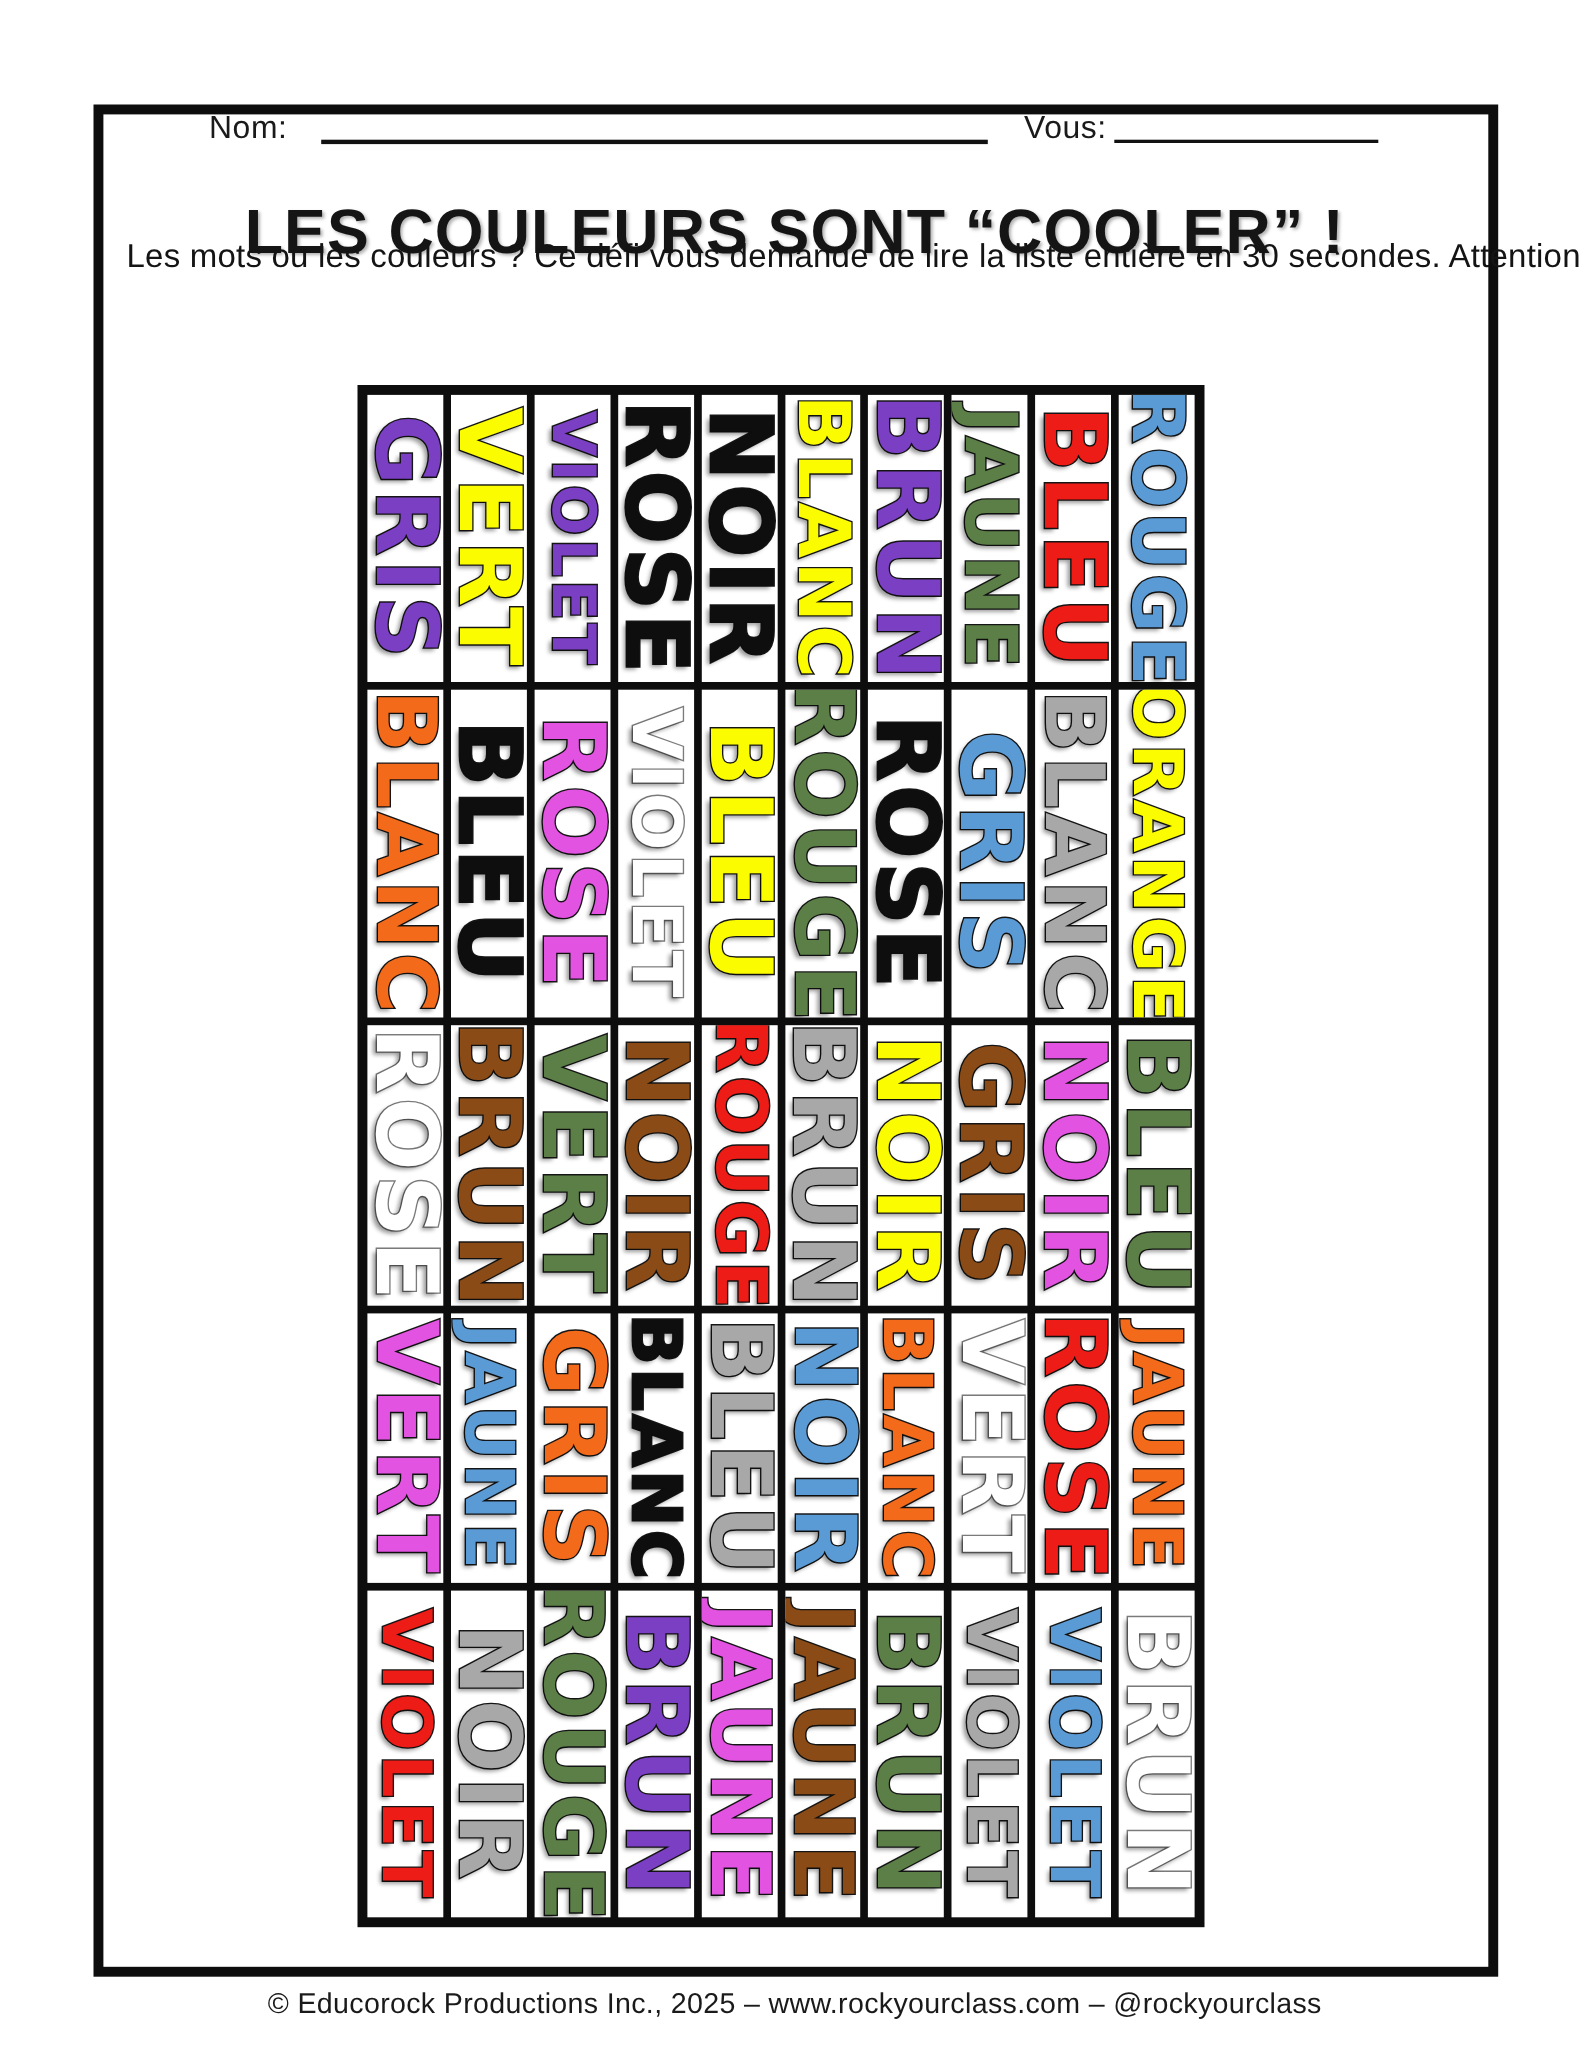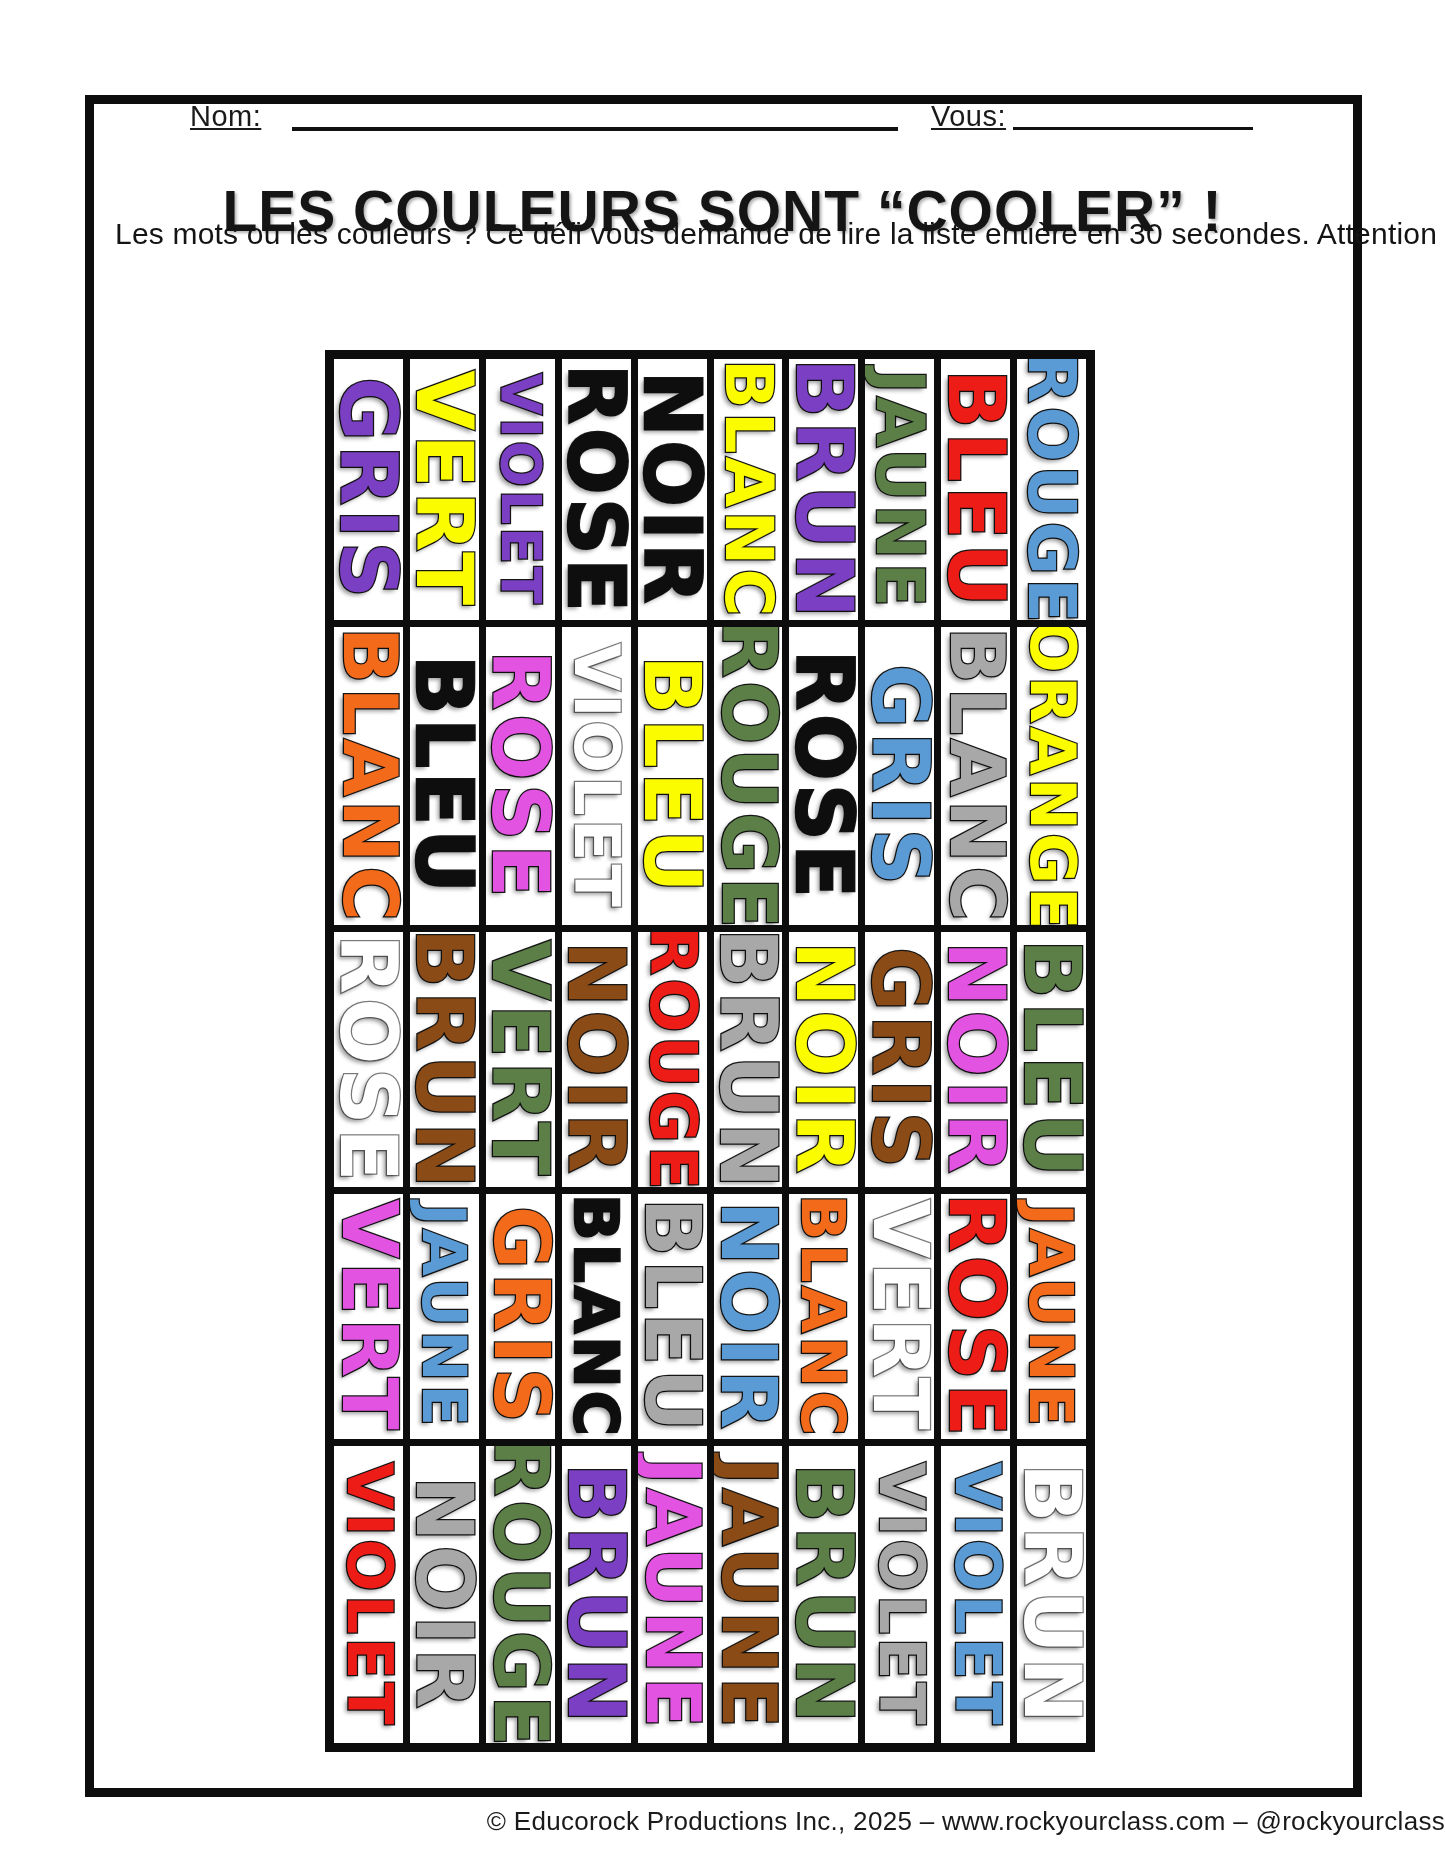--- a/index.html
+++ b/index.html
@@ -4,21 +4,21 @@
 <style>
   html,body{margin:0;padding:0;background:#ffffff;}
   body{
     width:1445px;height:1871px;position:relative;overflow:hidden;
     font-family:"Liberation Sans","DejaVu Sans",sans-serif;color:#121212;
   }
   .page-border{
     position:absolute;left:85px;top:95px;width:1277px;height:1702px;
     border:9px solid #0d0d0d;box-sizing:border-box;background:#ffffff;
   }
-  .field-label{position:absolute;top:100px;font-size:29px;letter-spacing:.5px;color:#1a1a1a;text-decoration:underline;}
+  .field-label{position:absolute;top:100px;font-size:29px;letter-spacing:.5px;color:#1a1a1a;}
   .name-label{left:190px;}
   .date-label{left:931px;}
   .blank-line{position:absolute;background:#111;height:4px;top:127px;}
   .name-line{left:292px;width:606px;}
   .date-line{left:1013px;width:240px;height:3px;}
   .page-title{
     position:absolute;left:0;right:0;top:140px;text-align:center;
     font-size:57px;font-weight:bold;letter-spacing:1px;color:#151515;
     text-shadow:2px 2px 3px rgba(0,0,0,.30);
     font-family:"Liberation Sans","DejaVu Sans",sans-serif;
@@ -38,21 +38,21 @@
     overflow:hidden;
   }
   .word{
     writing-mode:vertical-rl;text-orientation:mixed;
     font-family:"DejaVu Sans","Liberation Sans",sans-serif;
     font-weight:bold;line-height:1;letter-spacing:.05em;
     paint-order:stroke fill;
     text-shadow:3px 3px 4px rgba(0,0,0,.40);
   }
   .footer-credit{
-    position:absolute;left:0;right:0;top:1806px;text-align:right;
+    position:absolute;left:0;right:0;top:1806px;text-align:center;
     font-size:26px;color:#1a1a1a;letter-spacing:.3px;
   }
 </style>
 </head>
 <body>
 
 <div class="page-border"></div>
 
 <div class="field-label name-label">Nom:</div>
 <div class="blank-line name-line"></div>

